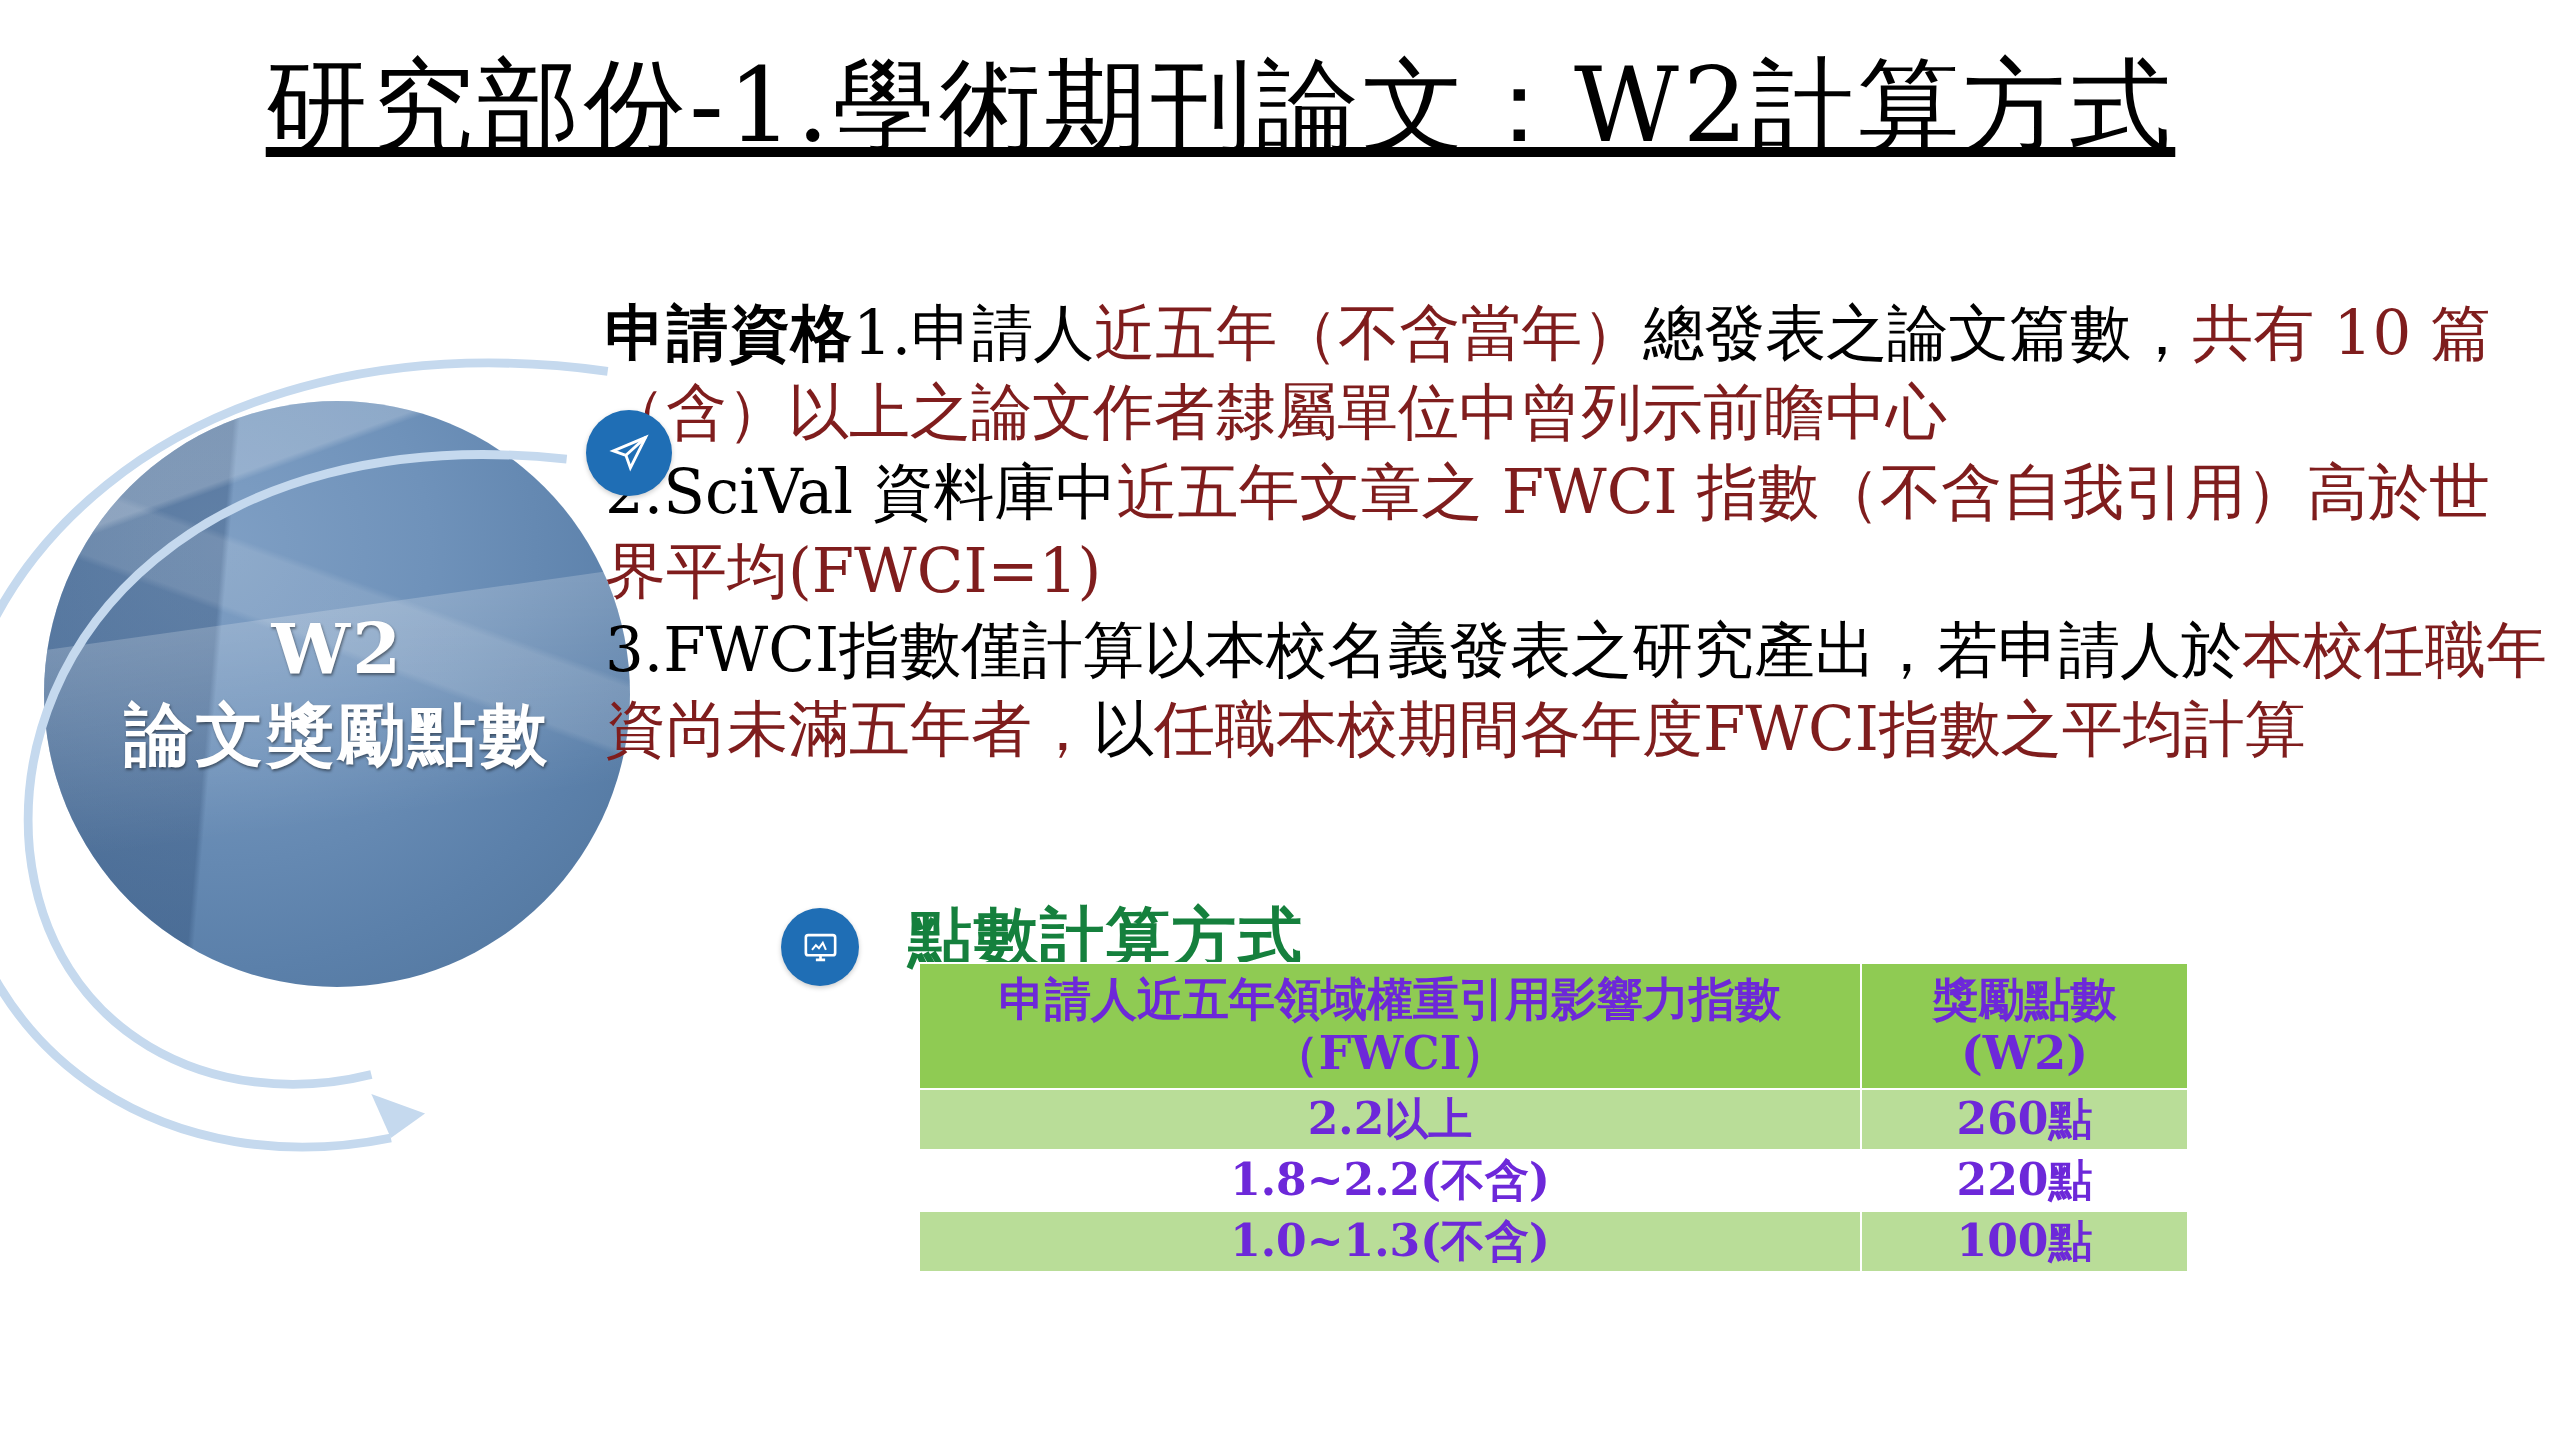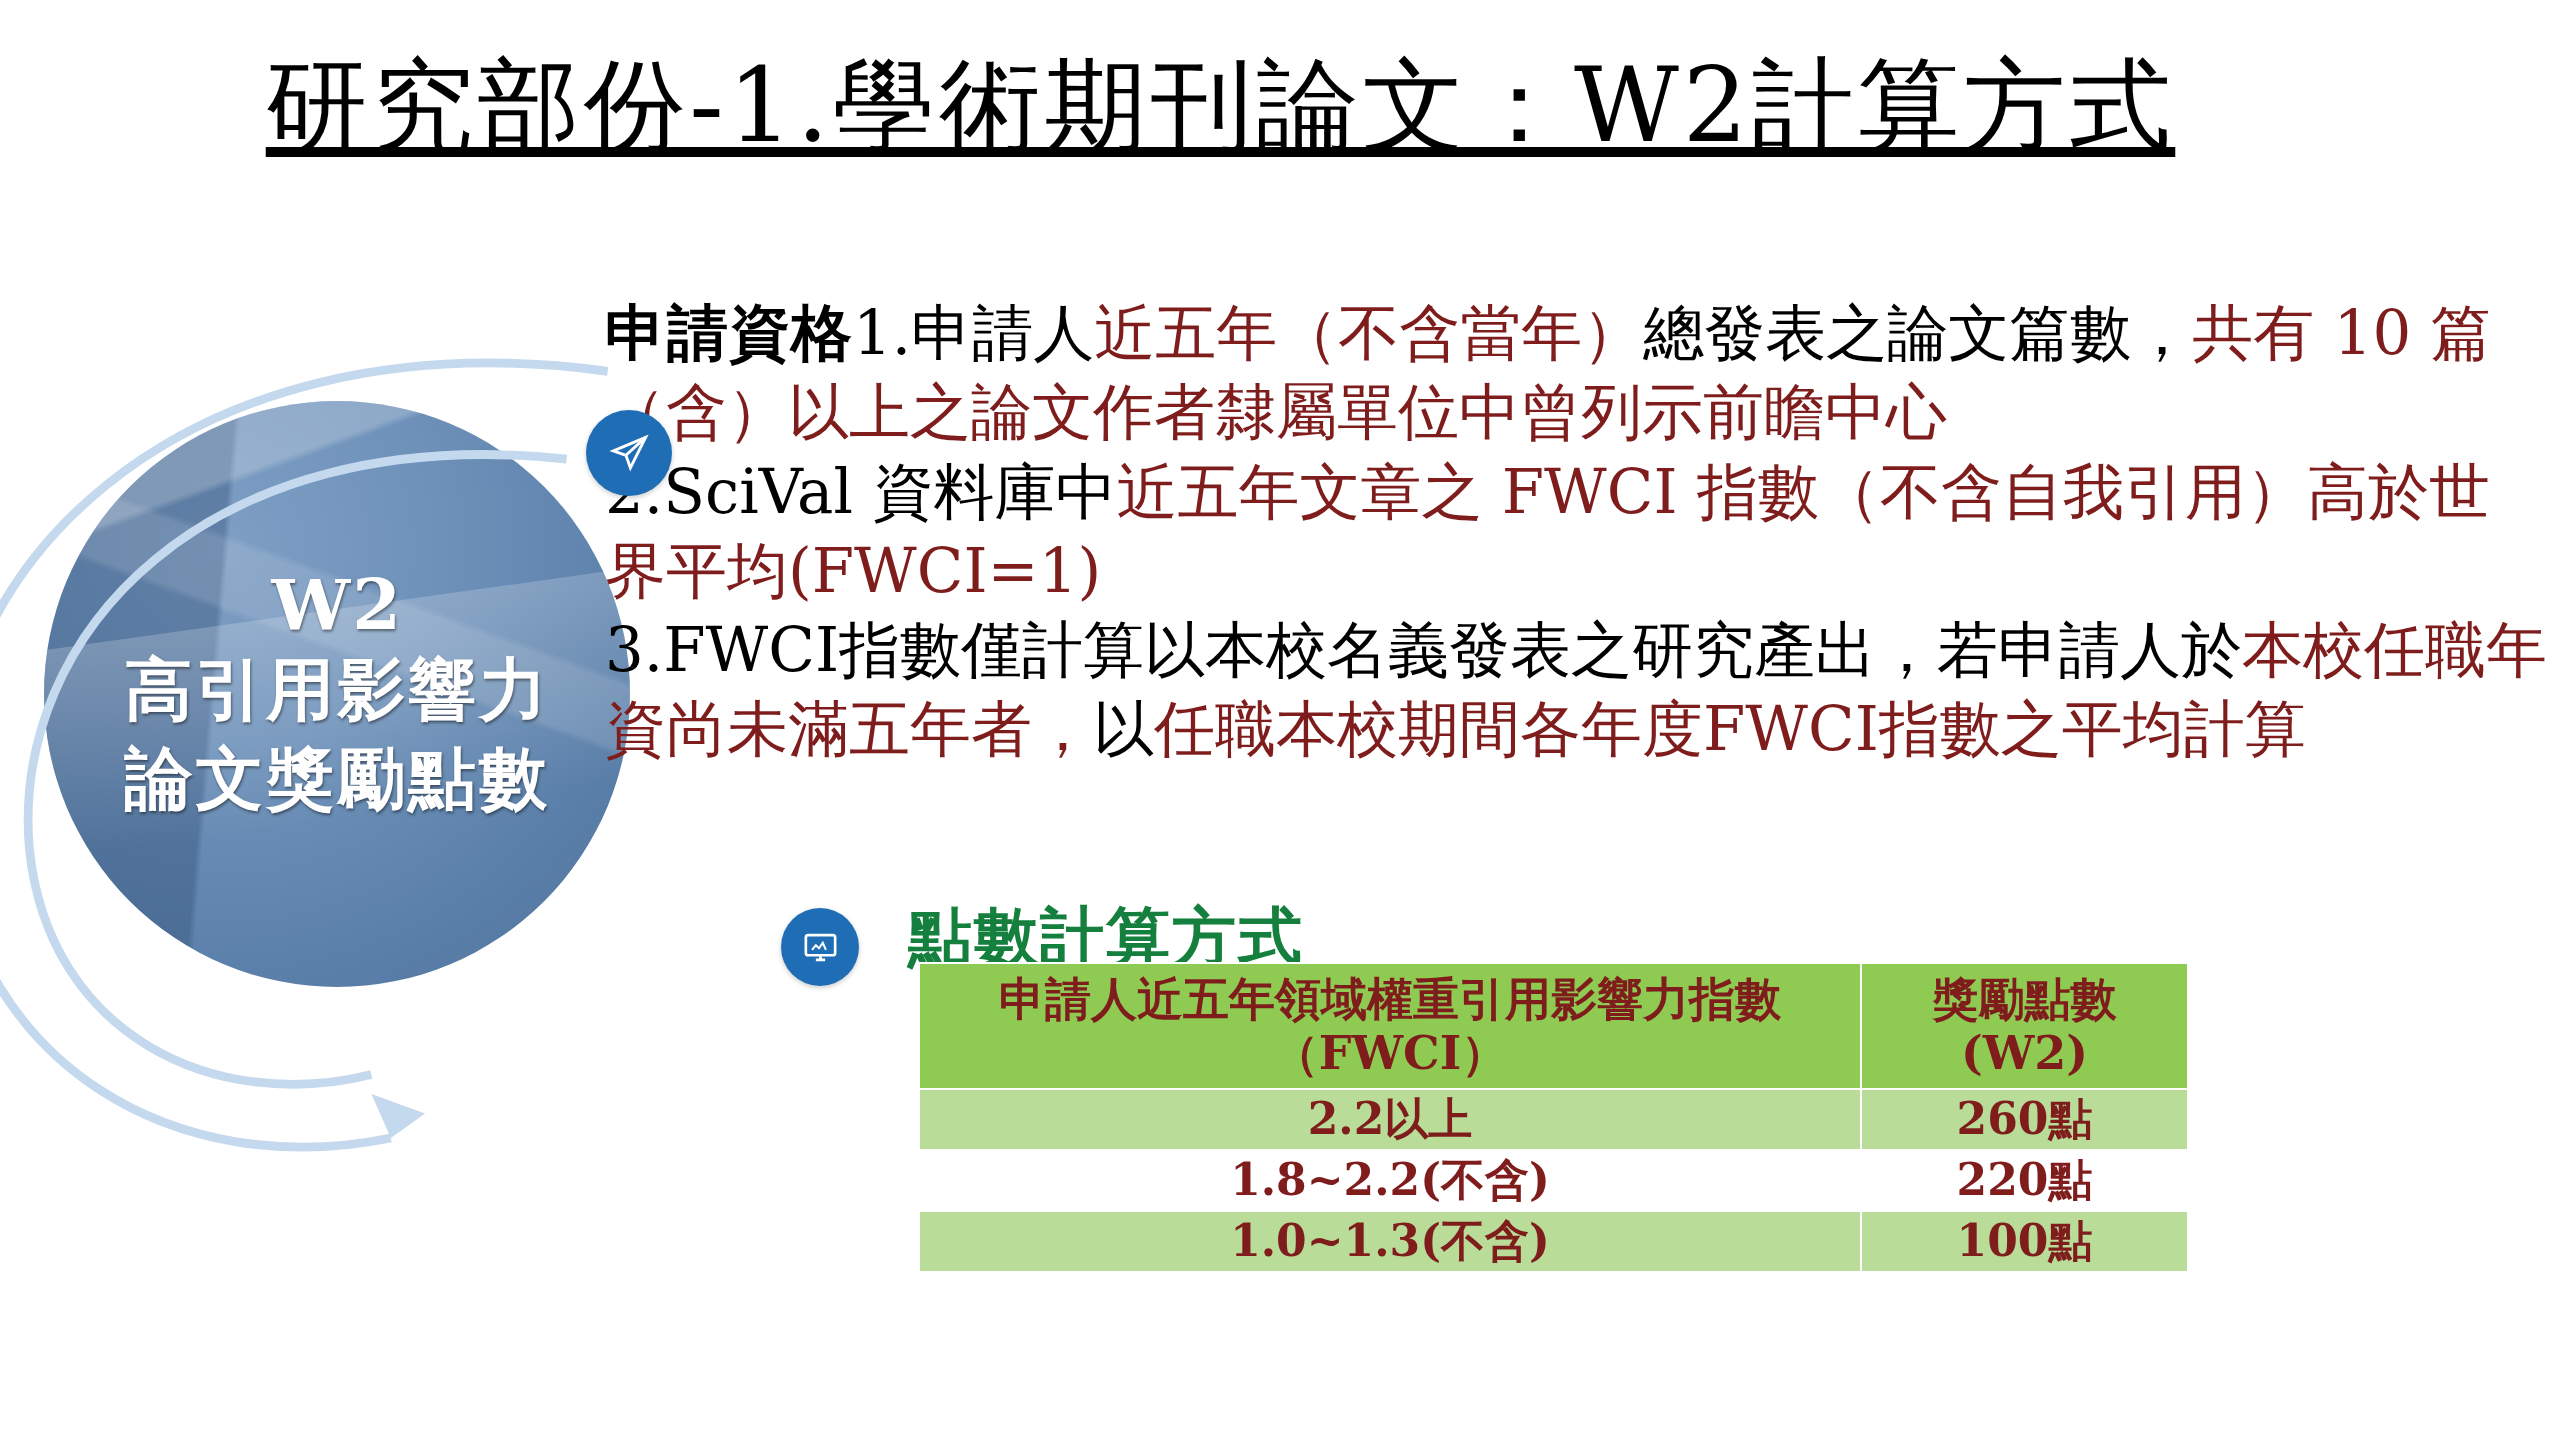--- a/index.html
+++ b/index.html
@@ -115,21 +115,21 @@
     left:918px;top:962px;
     width:1269px;
     border-collapse:collapse;
     table-layout:fixed;
   }
   .tbl td,.tbl th{
     border:2.9px solid #ffffff;
     text-align:center;
     font-family:"DejaVu Serif","Liberation Serif",serif;
     font-weight:700;
-    color:#7f1d1d;
+    color:#6d28d9;
     padding:3.9px 0;
   }
   .tbl thead th{
     background:#8fcb53;
     font-size:46px;
     line-height:1.18;
     padding:7.8px 3.9px;
   }
   .tbl tbody td{
     font-size:44px;
@@ -149,21 +149,20 @@
   <path d="M742 120 C 300 60, 40 330, 70 600 C 95 830, 300 950, 520 905" fill="none" stroke="#c5d9ee" stroke-width="9"></path>
   <path d="M700 210 C 330 170, 130 390, 150 610 C 170 800, 340 880, 500 840" fill="none" stroke="#c5d9ee" stroke-width="9"></path>
   <polygon points="70,600 40,560 100,558" fill="#c5d9ee"></polygon>
   <polygon points="520,905 500,860 555,880" fill="#c5d9ee"></polygon>
 </svg>
 
 <div class="circle-wrap">
   <div class="photo-circle"></div>
   <div class="circle-text">
     <div class="l1">W2</div>
-    <div class="l2">高引用影響力</div>
     <div class="l3">論文獎勵點數</div>
   </div>
 </div>
 
 <div class="badge badge-send">
   <span>
     <svg width="43" height="43" viewBox="0 0 24 24" fill="none" stroke="#ffffff" stroke-width="1.6">
       <path d="M21 3 L3 10.5 L10 13 L12.5 20 Z"></path>
       <path d="M10 13 L21 3"></path>
     </svg>

